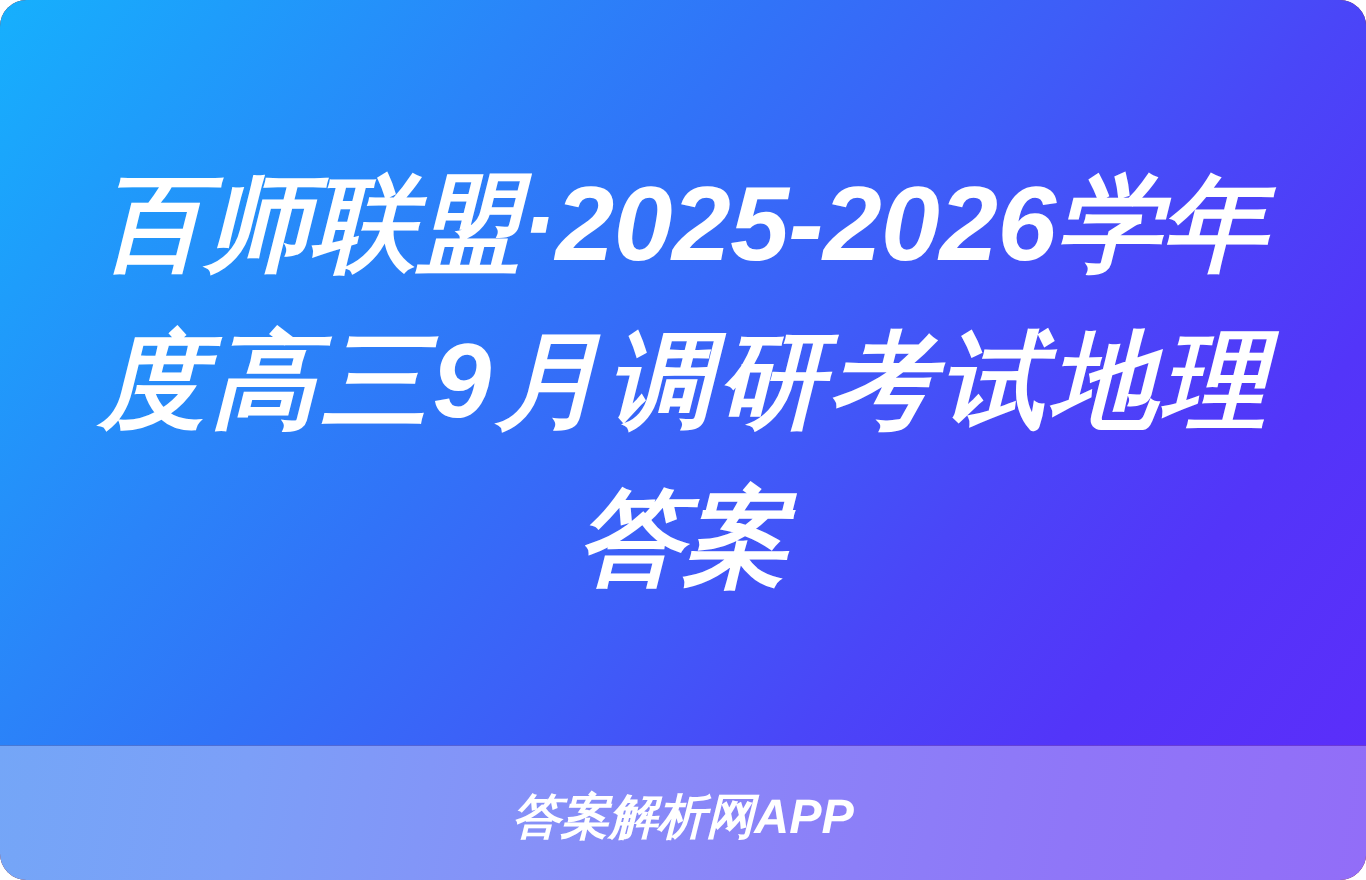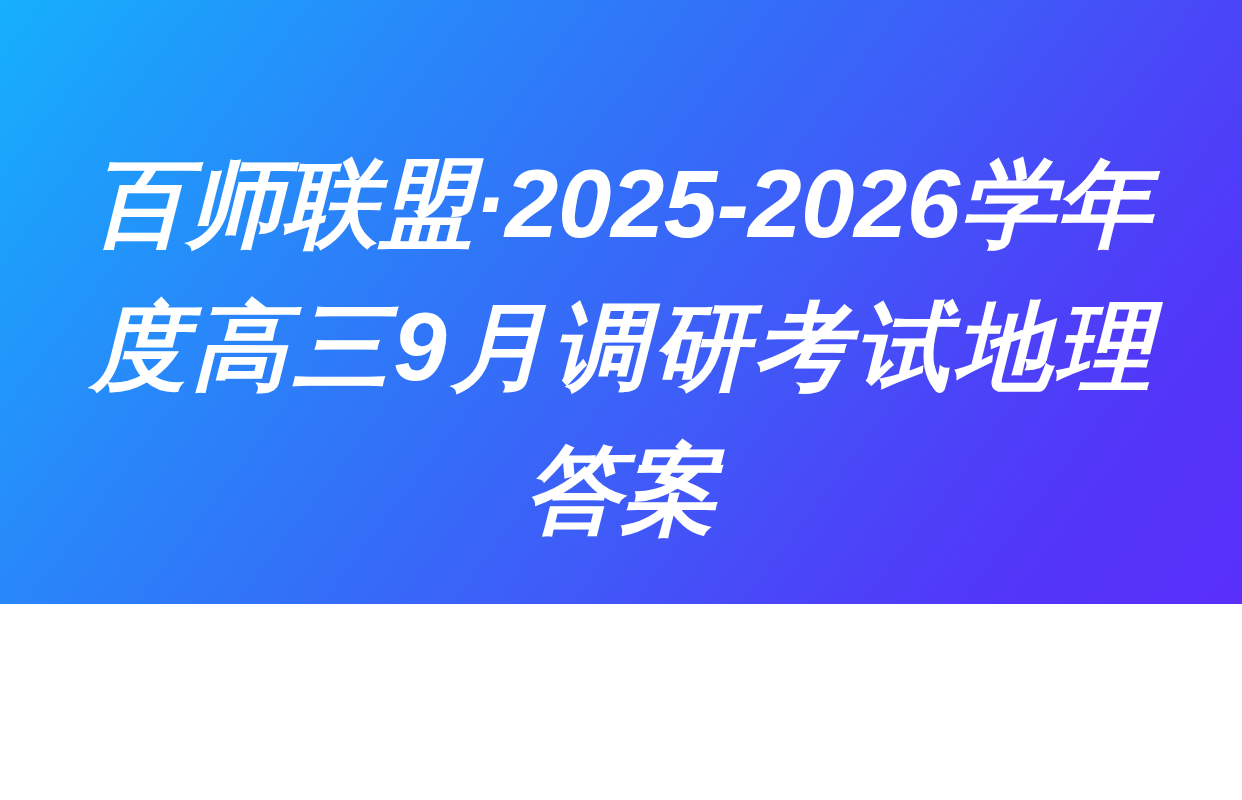--- a/index.html
+++ b/index.html
@@ -5,24 +5,25 @@
 <style>
   html, body {
     margin: 0;
     padding: 0;
     background: #ffffff;
   }
 
   #card {
     position: relative;
     width: 1242px;
-    height: 604px;
+    height: 800px;
     overflow: hidden;
     font-family: "Liberation Sans", "DejaVu Sans", sans-serif;
-    background: #0369a1;
+    background: #7f1d1d;
+    border-radius: 24px;
   }
 
   
   .hero {
     position: absolute;
     left: 0;
     top: 0;
     width: 1242px;
     height: 678px;
     background: linear-gradient(127deg,
@@ -103,14 +104,17 @@
 <body>
 
 <div id="card">
 
   <div class="hero"></div>
 
   <div class="title-block">
     <h1 class="title-text">百师联盟·2025-2026学年度高三9月调研考试地理答案</h1>
   </div>
 
+  <div class="footer-band">
+    <span class="watermark">答案解析网APP</span>
+  </div>
 
 </div>
 
 </body></html>

